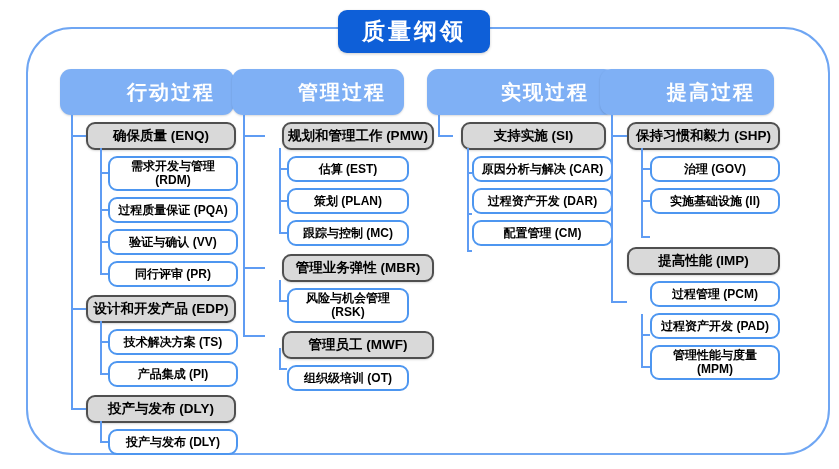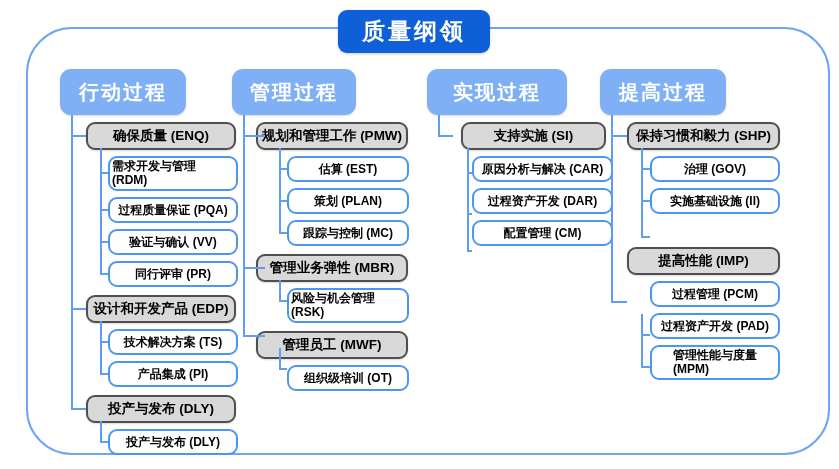--- a/index.html
+++ b/index.html
@@ -18,44 +18,45 @@
     display:flex;align-items:center;justify-content:center;letter-spacing:3px;
     box-shadow:0 1px 3px rgba(0,0,0,.2);
   }
   .column{position:absolute;top:69px;}
   .col-0{left:60px;} .col-1{left:232px;} .col-2{left:427px;} .col-3{left:600px;}
   .col-header{
     height:46px;background:var(--header-bg,#7FB0F5);border-radius:11px;
     color:var(--text-on-blue,#fff);font-weight:bold;font-size:20px;
     display:flex;align-items:center;justify-content:center;letter-spacing:2px;
     box-shadow:0 1px 2px rgba(0,0,0,.15);
+    padding-left:48px;
   }
   .col-0 .col-header{width:126px;} .col-1 .col-header{width:124px;}
   .col-2 .col-header{width:140px;} .col-3 .col-header{width:126px;}
   .group{margin-top:7px;}
   .group + .group{margin-top:8px;}
   .col-3 .group + .group{margin-top:33px;}
   .group-box{
     height:28px;box-sizing:border-box;background:var(--group-bg,#D9D9D9);
     border:2px solid var(--group-border,#4F4F4F);border-radius:9px;
     font-weight:bold;font-size:13.5px;color:var(--node-text,#000);
     display:flex;align-items:center;justify-content:center;white-space:nowrap;
     box-shadow:0 1px 2px rgba(0,0,0,.15);
   }
   .children{margin-top:6px;display:flex;flex-direction:column;gap:6px;}
   .child-box{
     min-height:26px;box-sizing:border-box;background:#fff;
     border:2px solid var(--child-border,#4D96F0);border-radius:9px;
     font-weight:bold;font-size:12px;color:var(--node-text,#000);
     display:flex;align-items:center;justify-content:center;
-    text-align:left;line-height:1.2;white-space:pre-line;padding:1px 2px;
+    text-align:center;line-height:1.2;white-space:pre-line;padding:1px 2px;
   }
   .col-0 .group-box{margin-left:26px;width:150px;}
   .col-0 .child-box{margin-left:48px;width:130px;}
-  .col-1 .group-box{margin-left:24px;width:152px;}
+  .col-1 .group-box{margin-left:50px;width:152px;}
   .col-1 .child-box{margin-left:55px;width:122px;}
   .col-2 .group-box{margin-left:34px;width:145px;}
   .col-2 .child-box{margin-left:45px;width:141px;}
   .col-3 .group-box{margin-left:27px;width:153px;}
   .col-3 .child-box{margin-left:50px;width:130px;}
   .cline{position:absolute;background:var(--connector,#5F9CF3);}
 </style>
 </head>
 <body>
 

